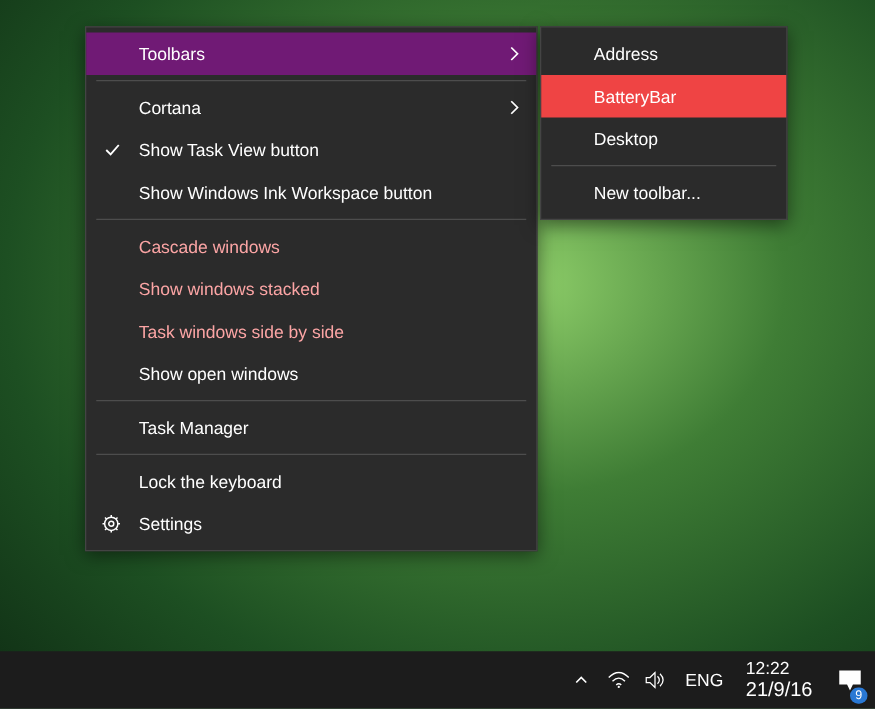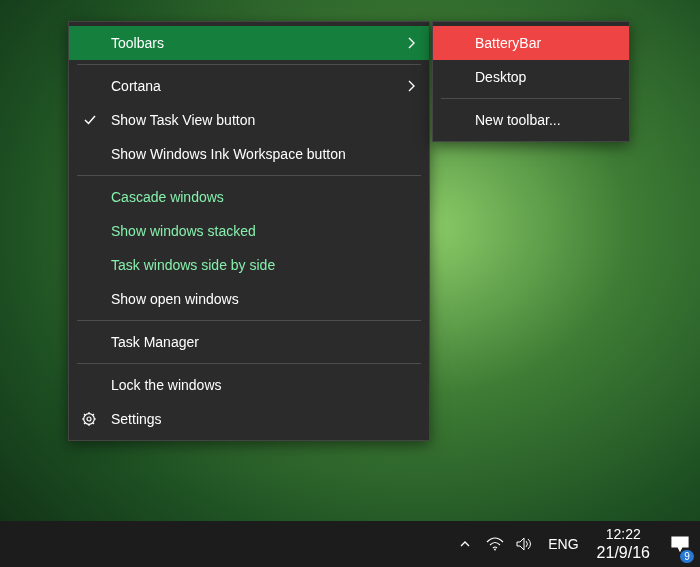--- a/index.html
+++ b/index.html
@@ -20,21 +20,21 @@
     align-items: center;
     color: #fff;
     font-size: 12px;
   }
   .tray-section { display: flex; align-items: center; height: 100%; }
   .tray-icon {
     width: 30px; height: 100%;
     display: flex; align-items: center; justify-content: center;
   }
   .tray-lang { padding: 0 8px; font-size: 14px; height:100%; display:flex; align-items:center;}
-  .tray-clock { padding: 0 10px; text-align: center; line-height: 1.2; }
+  .tray-clock { padding: 0 10px; text-align: left; line-height: 1.2; }
   .tray-clock .time { font-size: 14px; }
   .tray-clock .date { font-size: 16px; }
   .action-center {
     position: relative;
     width: 40px; height: 100%;
     display:flex; align-items:center; justify-content:center;
   }
   .badge {
     position: absolute;
     right: 6px; bottom: 4px;
@@ -69,23 +69,23 @@
     width: 198px;
   }
   .menu-item {
     display: flex;
     align-items: center;
     height: 34px;
     padding: 0 14px 0 42px;
     position: relative;
     white-space: nowrap;
   }
-  .menu-item.hover { background: #15803d; }
+  .menu-item.hover { background: #701a75; }
   .menu-item.sub-hover { background: #ef4444; }
-  .menu-item.disabled { color: #86efac; }
+  .menu-item.disabled { color: #fca5a5; }
   .menu-sep { height: 1px; background: #4d4d4d; margin: 4px 8px; }
   .check-mark {
     position: absolute; left: 14px; top: 50%; transform: translateY(-50%);
     width: 14px; height: 14px;
   }
   .arrow-right {
     position: absolute; right: 12px; top: 50%; transform: translateY(-50%);
     width: 10px; height: 14px;
   }
   .gear-icon {
@@ -139,21 +139,21 @@
   </div>
   <div class="menu-item">
     <span>Show open windows</span>
   </div>
   <div class="menu-sep"></div>
   <div class="menu-item">
     <span>Task Manager</span>
   </div>
   <div class="menu-sep"></div>
   <div class="menu-item">
-    <span>Lock the windows</span>
+    <span>Lock the keyboard</span>
   </div>
   <div class="menu-item">
     <span class="gear-icon">
       <svg viewBox="0 0 16 16">
         <circle cx="8" cy="8" r="5.3" stroke="#fff" stroke-width="1.2" fill="none"></circle>
         <circle cx="8" cy="8" r="2" stroke="#fff" stroke-width="1.2" fill="none"></circle>
         <g stroke="#fff" stroke-width="1.2">
           <line x1="8" y1="1" x2="8" y2="3"></line>
             <line x1="8" y1="13" x2="8" y2="15"></line>
           <line x1="1" y1="8" x2="3" y2="8"></line>
@@ -163,20 +163,23 @@
           <line x1="13" y1="3" x2="11.6" y2="4.4"></line>
             <line x1="4.4" y1="11.6" x2="3" y2="13"></line>
         </g>
       </svg>
     </span>
     <span>Settings</span>
   </div>
 </div>
 
 <div class="menu submenu">
+  <div class="menu-item">
+    <span>Address</span>
+  </div>
   <div class="menu-item sub-hover">
     <span>BatteryBar</span>
   </div>
   <div class="menu-item">
     <span>Desktop</span>
   </div>
   <div class="menu-sep"></div>
   <div class="menu-item">
     <span>New toolbar...</span>
   </div>

